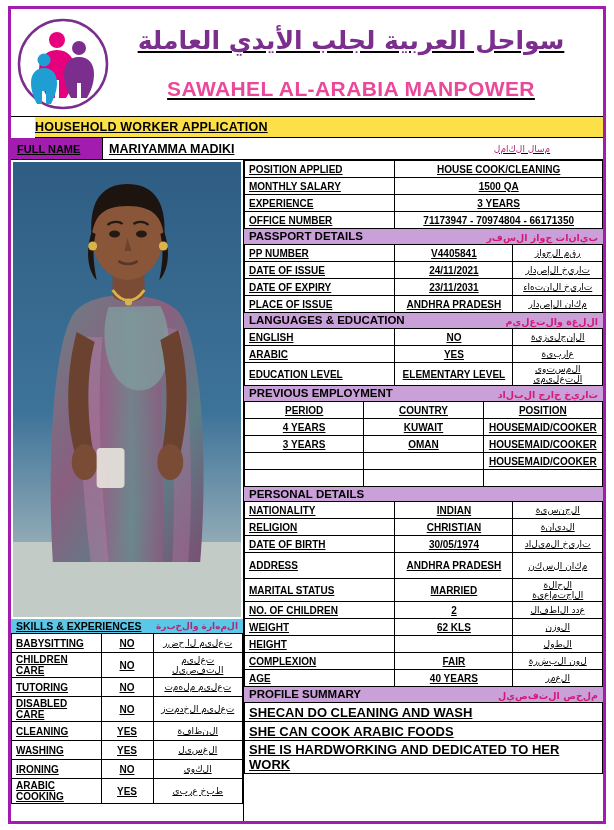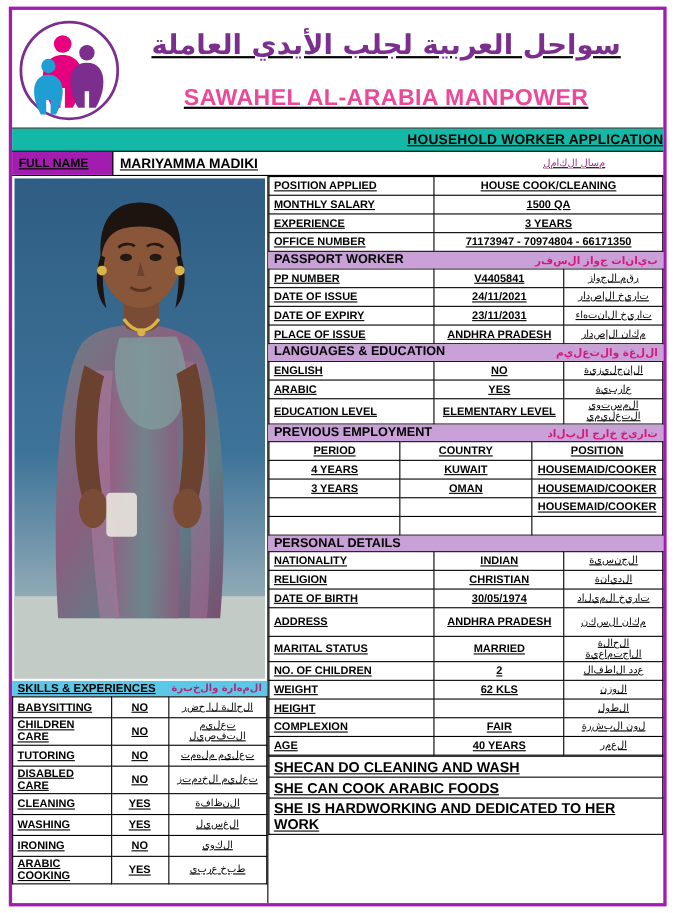--- a/index.html
+++ b/index.html
@@ -42,26 +42,27 @@
     font-family:"DejaVu Sans", sans-serif;
     font-size:25px;font-weight:bold;color:#7b2e8e;
     direction:rtl;line-height:1.2;white-space:nowrap;
   }
   .brand-en{
     font-size:21px;font-weight:bold;color:#ec4899;
     letter-spacing:.4px;margin-top:21px;white-space:nowrap;
   }
   
   .title-bar{
-    background:#14b8a6;
+    background:#fde047;
     border-bottom:1px solid #000;
-    text-align:right;
+    text-align:left;
     font-size:12.5px;font-weight:bold;
     padding:3px 0;
     letter-spacing:.2px;
+    margin-left:24px;
   }
   
   .fullname-row{
     display:flex;align-items:stretch;
     border-bottom:1px solid #000;
     height:21px;
   }
   .fullname-label{
     background:#a21caf;
     font-size:11px;font-weight:bold;
@@ -257,21 +258,21 @@
 
         <div class="skills-sec">
           <span>SKILLS &amp; EXPERIENCES</span>
           <span class="sec-ar">ﺍﻝﻡﻩﺍﺭﺓ ﻭﺍﻝﺥﺏﺭﺓ</span>
         </div>
         <table class="skills">
           <tbody>
               <tr>
             <td class="lbl">BABYSITTING</td>
             <td class="val" style="width:52px;">NO</td>
-            <td class="ar">ﺍﻝﺡﺍﻝﺓ ﻝﺍ ﺡﺽﺭ</td>
+            <td class="ar">ﺕﻉﻝﻱﻡ ﻝﺍ ﺡﺽﺭ</td>
           </tr>
           <tr>
             <td class="lbl">CHILDREN CARE</td>
             <td class="val">NO</td>
             <td class="ar">ﺕﻉﻝﻱﻡ ﺍﻝﺕﻑﺹﻱﻝ</td>
           </tr>
           <tr>
             <td class="lbl">TUTORING</td>
             <td class="val">NO</td>
             <td class="ar">ﺕﻉﻝﻱﻡ ﻡﻝﻩﻡﺕ</td>
@@ -322,21 +323,21 @@
             <td class="val" colspan="2">3 YEARS</td>
           </tr>
           <tr>
             <td class="lbl">OFFICE NUMBER</td>
             <td class="val" colspan="2">71173947 - 70974804 - 66171350</td>
           </tr>
         </tbody>
           </table>
 
         <div class="sec">
-          <span class="sec-en">PASSPORT WORKER</span>
+          <span class="sec-en">PASSPORT DETAILS</span>
           <span class="sec-ar">ﺏﻱﺍﻥﺍﺕ ﺝﻭﺍﺯ ﺍﻝﺱﻑﺭ</span>
         </div>
         <table>
           <tbody>
               <tr>
             <td class="lbl w-label">PP NUMBER</td>
             <td class="val w-val">V4405841</td>
             <td class="ar w-ar">ﺭﻕﻡ ﺍﻝﺝﻭﺍﺯ</td>
           </tr>
           <tr>
@@ -467,20 +468,24 @@
             <td class="ar">ﻝﻭﻥ ﺍﻝﺏﺵﺭﺓ</td>
           </tr>
           <tr>
             <td class="lbl">AGE</td>
             <td class="val">40 YEARS</td>
             <td class="ar">ﺍﻝﻉﻡﺭ</td>
           </tr>
         </tbody>
           </table>
 
+        <div class="sec">
+          <span class="sec-en">PROFILE SUMMARY</span>
+          <span class="sec-ar">ﻡﻝﺥﺹ ﺍﻝﺕﻑﺹﻱﻝ</span>
+        </div>
         <table>
           <tbody>
               <tr class="profile-row">
             <td>SHECAN  DO CLEANING AND WASH</td>
           </tr>
           <tr class="profile-row">
             <td>SHE CAN COOK ARABIC FOODS</td>
           </tr>
           <tr class="profile-row">
             <td>SHE IS HARDWORKING AND DEDICATED TO HER WORK</td>

